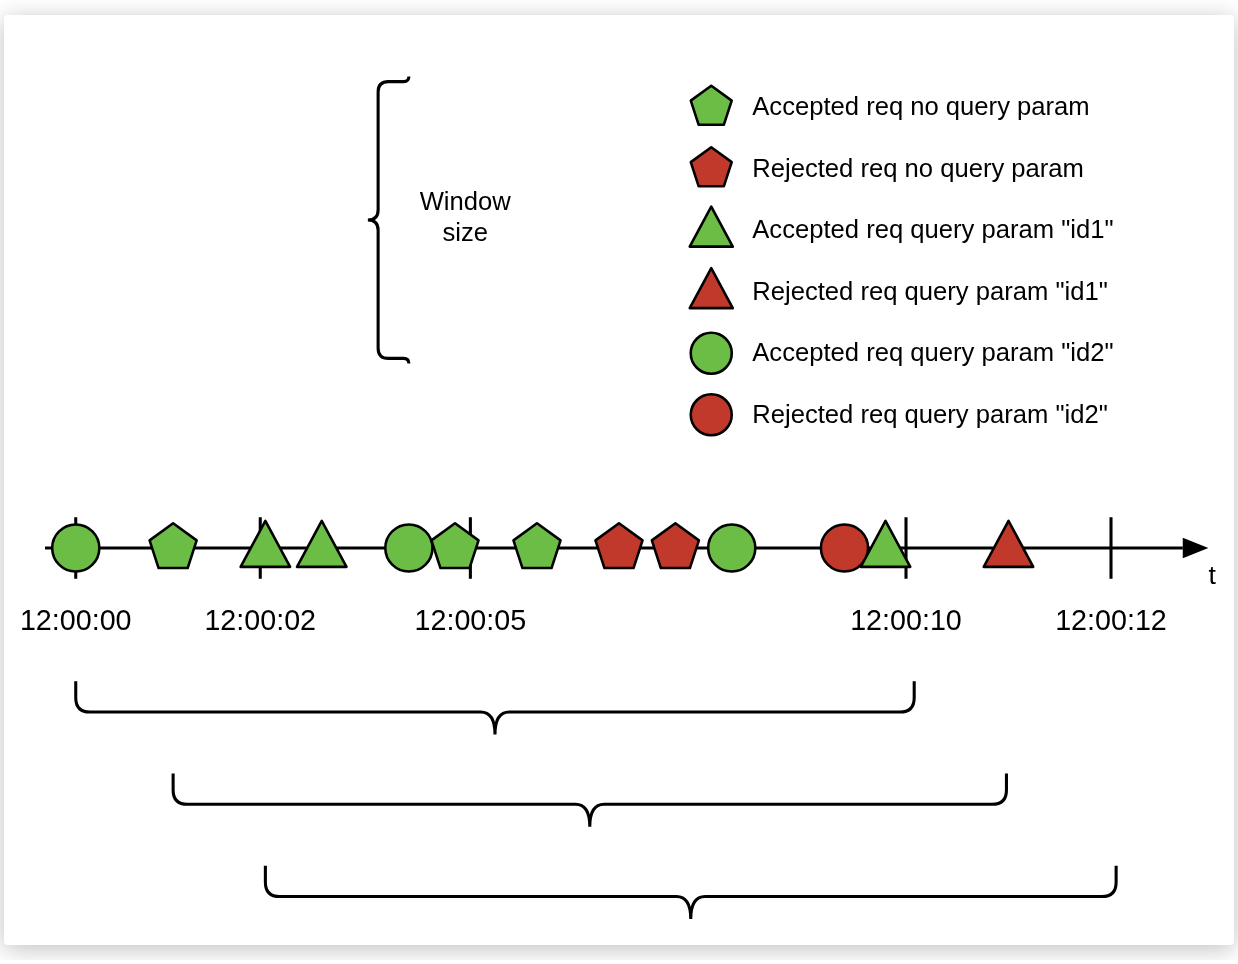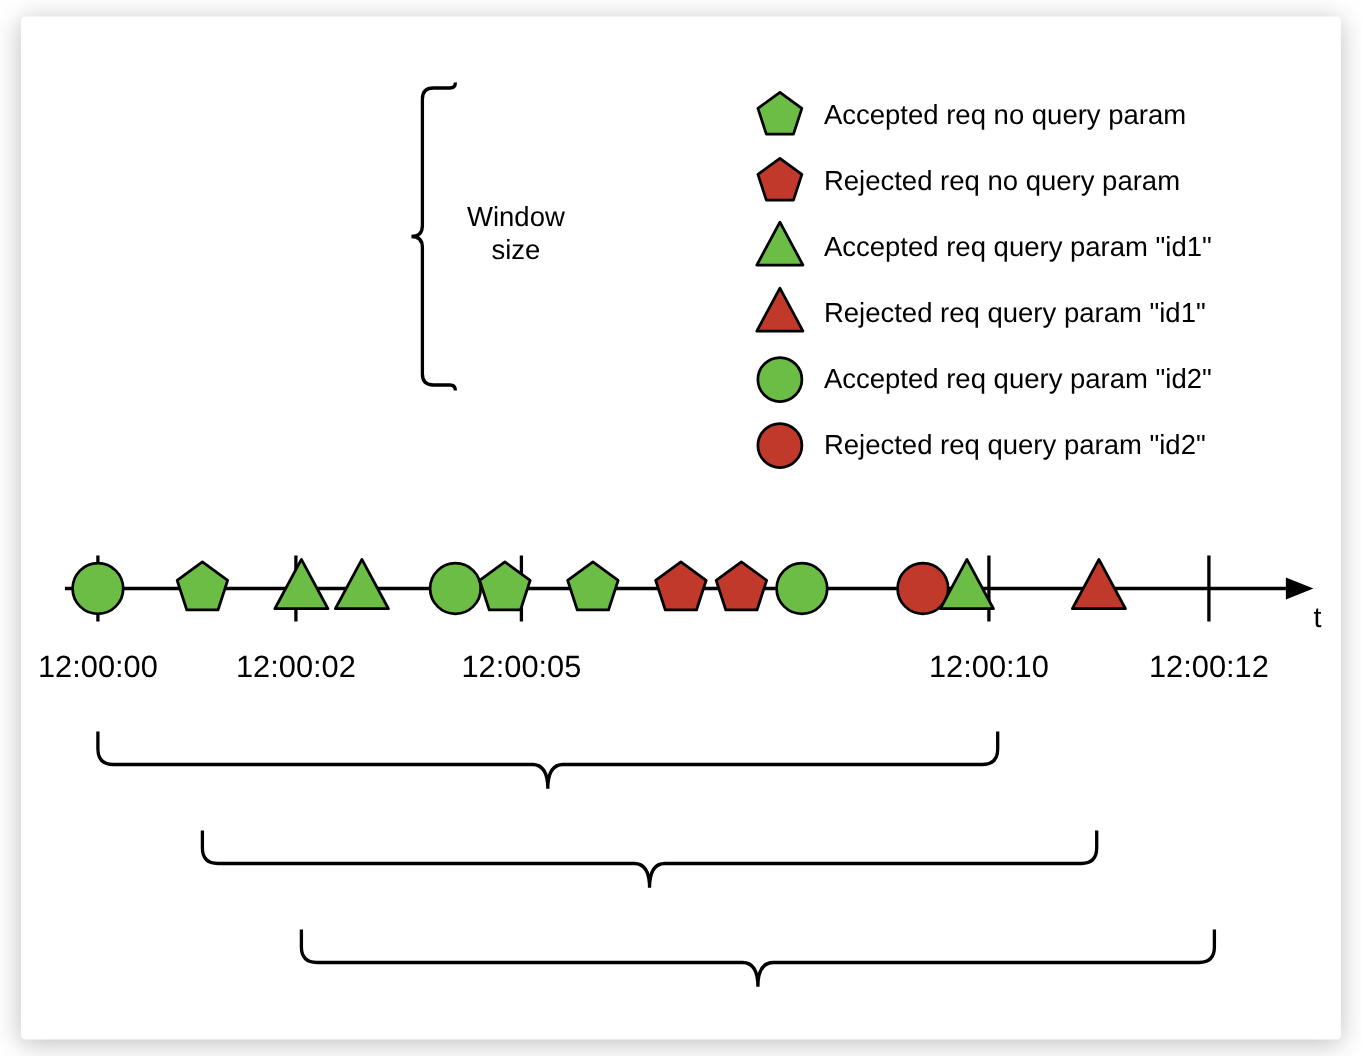--- a/index.html
+++ b/index.html
@@ -1,18 +1,18 @@
 <!DOCTYPE html>
 <html><head>
 <meta charset="utf-8">
 <style>
   html,body{margin:0;padding:0;background:#fff;font-family:Arial,Helvetica,sans-serif;}
   .frame{
     width:1200px;height:930px;margin:15px auto;position:relative;
-    box-shadow:0 4px 24px rgba(0,0,0,.25);background:#fff;border-radius:4px;
+    box-shadow:0 4px 24px rgba(0,0,0,.25);background:#fff;border-radius:4px;padding-left:30px;
   }
   svg{position:absolute;inset:0;}
   .lbl{font-size:25px;fill:#000;}
   .t-axis{font-size:26px;fill:#000;}
   .t-tick{font-size:28px;fill:#000;}
   .ws{font-size:25px;fill:#000;text-anchor:middle;}
 </style>
 </head>
 <body>
 

